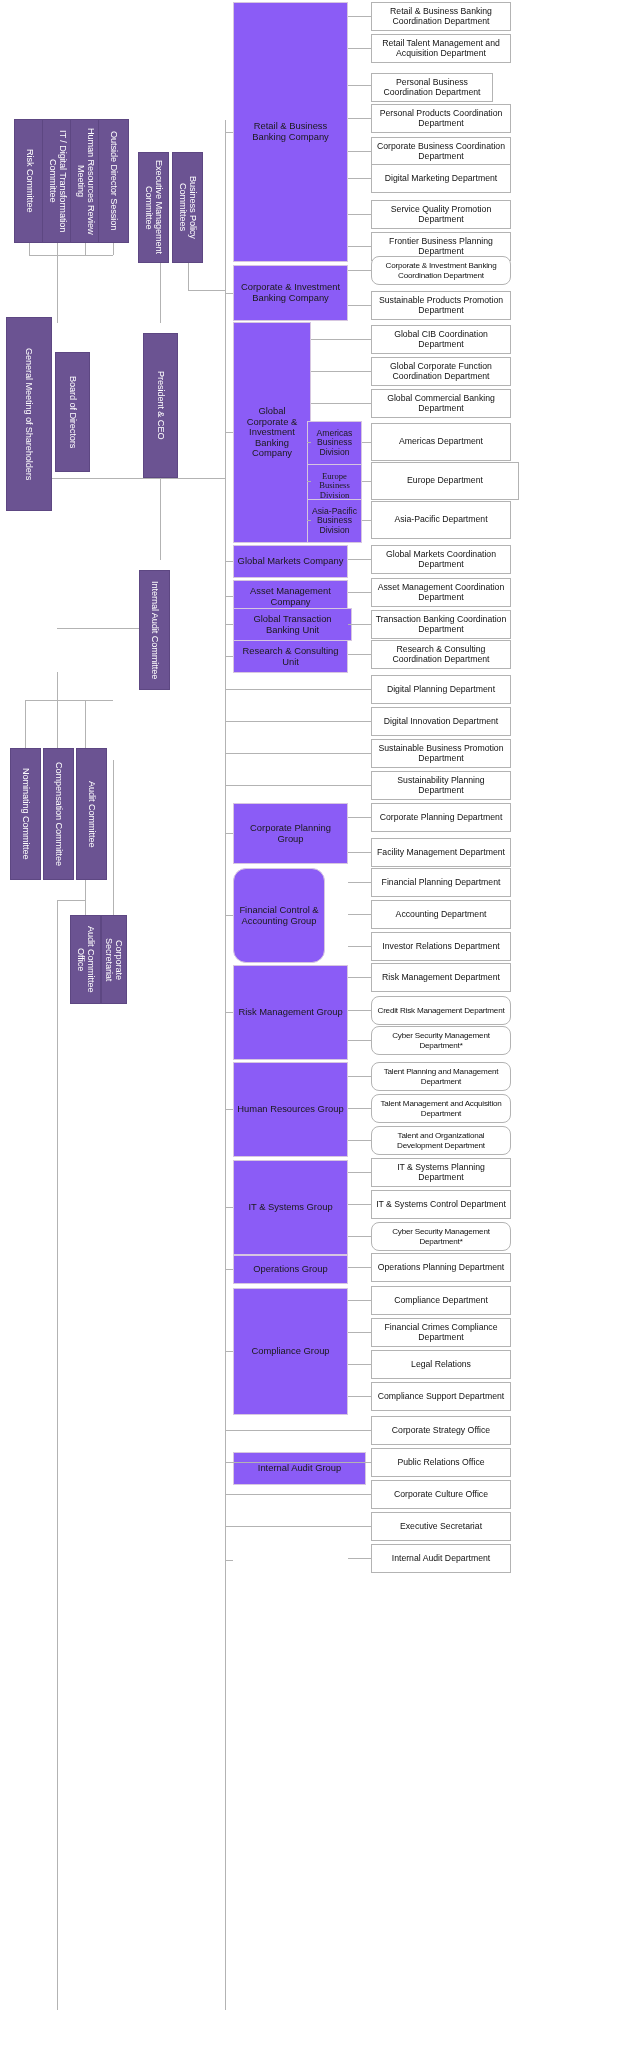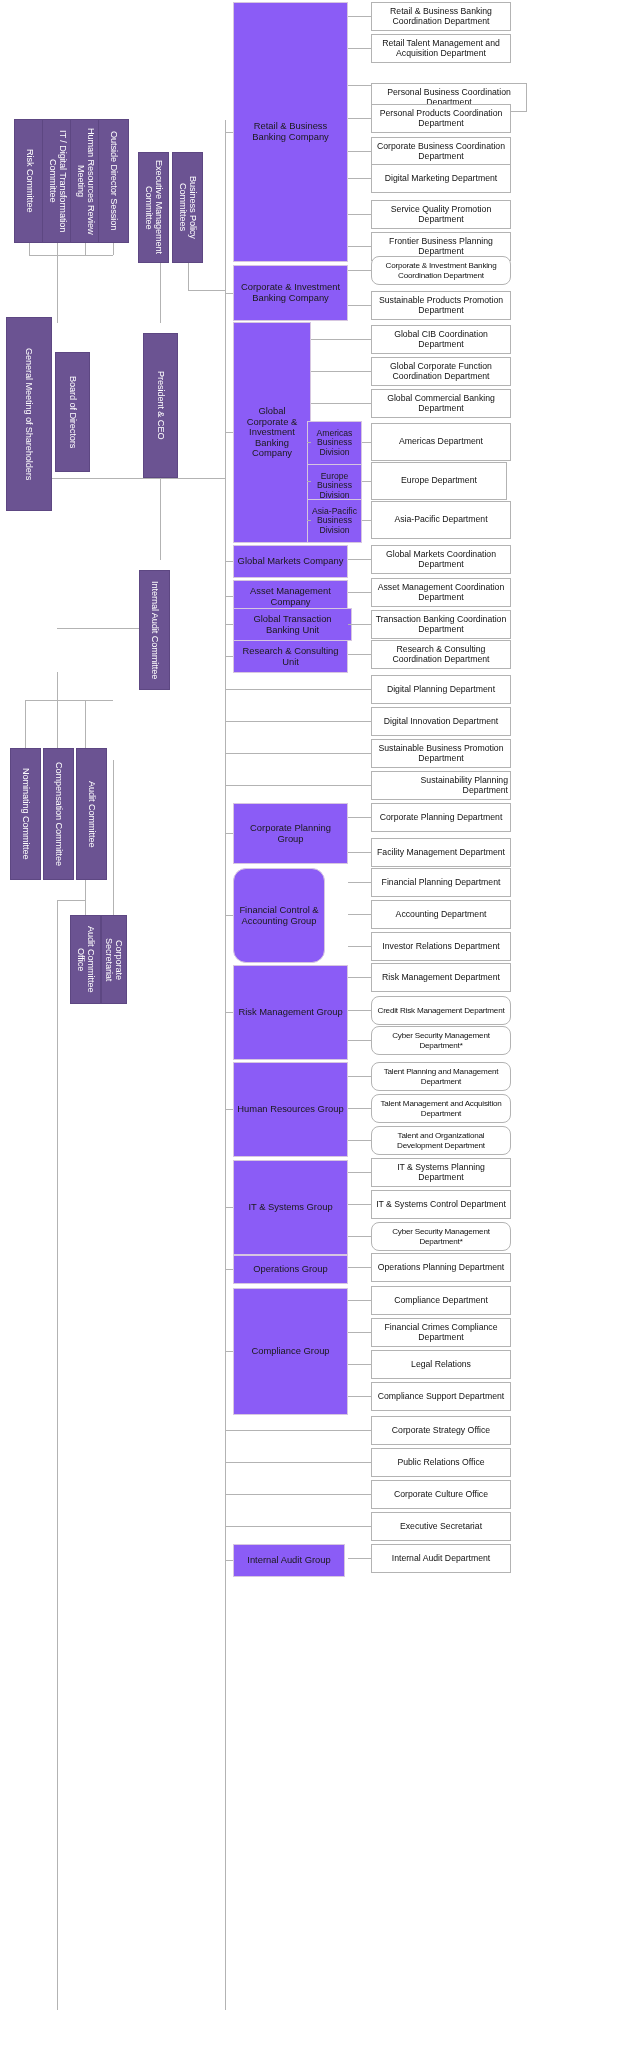--- a/index.html
+++ b/index.html
@@ -151,21 +151,21 @@
 
   <div class="node gbox" style="left:233px; top:2px; width:115px; height:260px;">
     <span>Retail &amp; Business Banking Company</span>
   </div>
   <div class="node dbox" style="left:371px; top:2px; width:140px; height:29px;">
       <span>Retail &amp; Business Banking Coordination Department</span>
     </div>
   <div class="node dbox" style="left:371px; top:34px; width:140px; height:29px;">
       <span>Retail Talent Management and Acquisition Department</span>
     </div>
-  <div class="node dbox" style="left:371px; top:83px; width:156px; height:29px;">
+  <div class="node dbox" style="left:371px; top:73px; width:122px; height:29px;">
       <span>Personal Business Coordination Department</span>
     </div>
   <div class="node dbox" style="left:371px; top:104px; width:140px; height:29px;">
       <span>Personal Products Coordination Department</span>
     </div>
   <div class="node dbox" style="left:371px; top:137px; width:140px; height:29px;">
       <span>Corporate Business Coordination Department</span>
     </div>
   <div class="node dbox" style="left:371px; top:164px; width:140px; height:29px;">
       <span>Digital Marketing Department</span>
@@ -200,24 +200,24 @@
       <span>Global Commercial Banking Department</span>
     </div>
 
   <div class="node gbox small" style="left:307px; top:421px; width:55px; height:44px;">
       <span>Americas Business Division</span>
     </div>
   <div class="node dbox" style="left:371px; top:423px; width:140px; height:38px;">
       <span>Americas Department</span>
     </div>
 
-  <div class="node gbox small" style="left:307px; top:464px; width:55px; height:44px;">
+  <div class="node gbox small" style="left:307px; top:464px; width:55px; height:44px;font-family:Liberation Serif, serif;">
       <span>Europe Business Division</span>
     </div>
-  <div class="node dbox" style="left:371px; top:462px; width:136px; height:38px;">
+  <div class="node dbox" style="left:371px; top:462px; width:148px; height:38px;">
       <span>Europe Department</span>
     </div>
 
   <div class="node gbox small" style="left:307px; top:499px; width:55px; height:44px;">
       <span>Asia-Pacific Business Division</span>
     </div>
   <div class="node dbox" style="left:371px; top:501px; width:140px; height:38px;">
       <span>Asia-Pacific Department</span>
     </div>
 
@@ -251,21 +251,21 @@
 
   <div class="node dbox" style="left:371px; top:675px; width:140px; height:29px;">
       <span>Digital Planning Department</span>
     </div>
   <div class="node dbox" style="left:371px; top:707px; width:140px; height:29px;">
       <span>Digital Innovation Department</span>
     </div>
   <div class="node dbox" style="left:371px; top:739px; width:140px; height:29px;">
       <span>Sustainable Business Promotion Department</span>
     </div>
-  <div class="node dbox" style="left:371px; top:771px; width:140px; height:29px;text-align:right;">
+  <div class="node dbox" style="left:371px; top:771px; width:140px; height:29px;">
       <span>Sustainability Planning Department</span>
     </div>
 
   <div class="node gbox" style="left:233px; top:803px; width:115px; height:61px;">
       <span>Corporate Planning Group</span>
     </div>
   <div class="node dbox" style="left:371px; top:803px; width:140px; height:29px;">
       <span>Corporate Planning Department</span>
     </div>
   <div class="node dbox" style="left:371px; top:838px; width:140px; height:29px;">
@@ -353,21 +353,21 @@
   <div class="node dbox" style="left:371px; top:1448px; width:140px; height:29px;">
       <span>Public Relations Office</span>
     </div>
   <div class="node dbox" style="left:371px; top:1480px; width:140px; height:29px;">
       <span>Corporate Culture Office</span>
     </div>
   <div class="node dbox" style="left:371px; top:1512px; width:140px; height:29px;">
       <span>Executive Secretariat</span>
     </div>
 
-  <div class="node gbox" style="left:233px; top:1544px; width:112px; height:33px;">
+  <div class="node gbox" style="left:233px; top:1452px; width:133px; height:33px;">
       <span>Internal Audit Group</span>
     </div>
   <div class="node dbox" style="left:371px; top:1544px; width:140px; height:29px;justify-content:center;">
       <span>Internal Audit Department</span>
     </div>
 
   <svg class="lines" viewBox="0 0 624 2048" xmlns="http://www.w3.org/2000/svg">
     <g stroke="#b3b3b3" stroke-width="1" fill="none" shape-rendering="crispEdges">
 
       <path d="M348,16 L371,16"></path>

